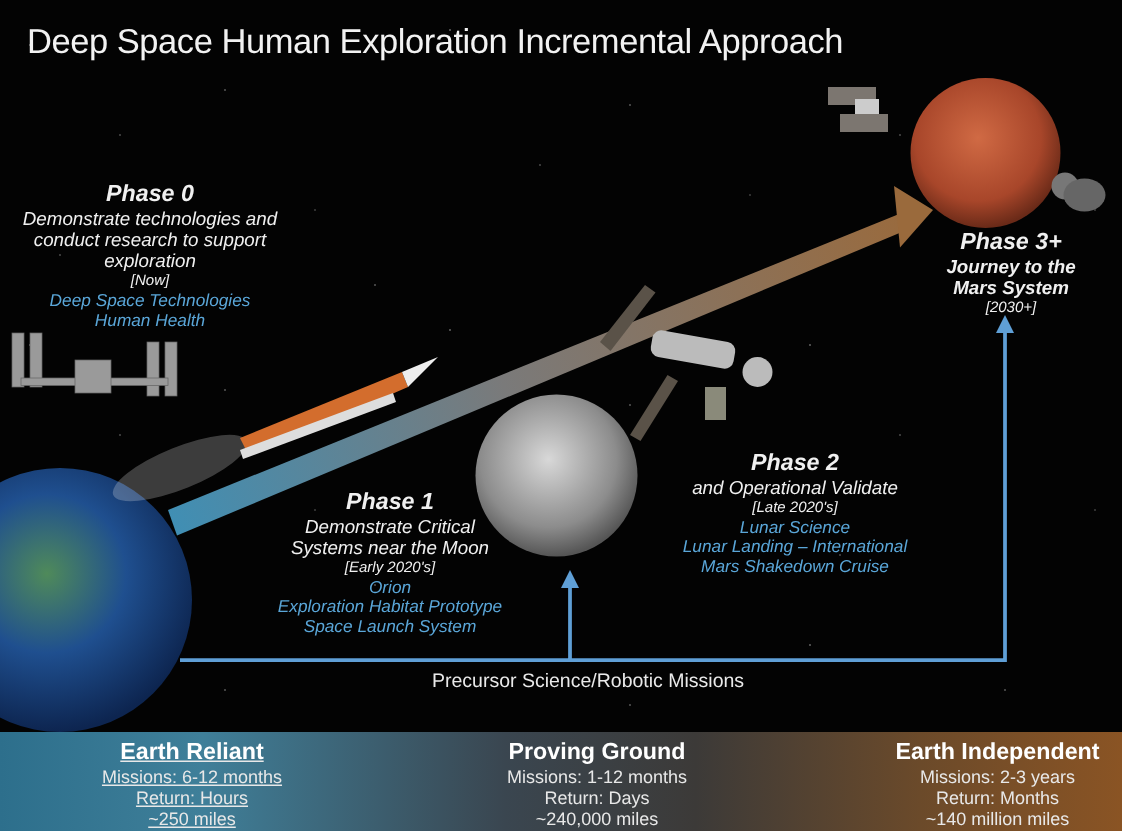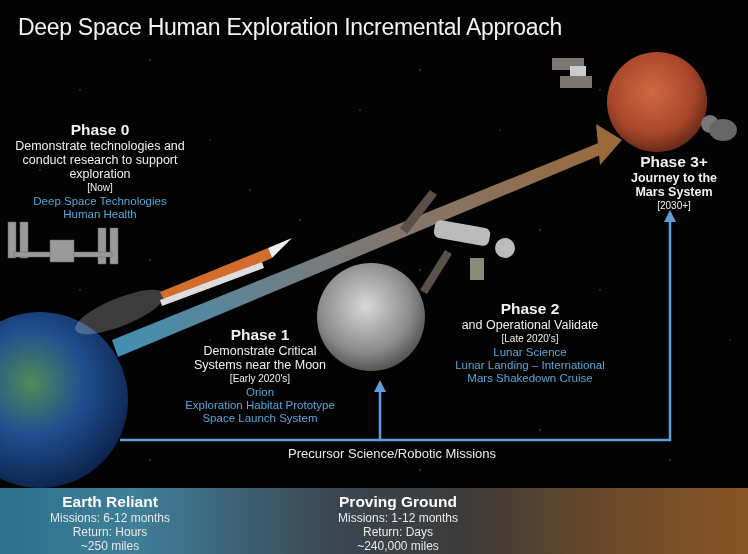--- a/index.html
+++ b/index.html
@@ -12,21 +12,21 @@
       radial-gradient(1px 1px at 150px 60px,#fff7,transparent),
       radial-gradient(1px 1px at 210px 140px,#fff5,transparent),
       radial-gradient(1px 1px at 300px 20px,#fff8,transparent),
       radial-gradient(1px 1px at 360px 110px,#fff6,transparent),
       radial-gradient(1px 1px at 420px 70px,#fff7,transparent),
       radial-gradient(1px 1px at 500px 130px,#fff5,transparent),
       radial-gradient(1px 1px at 40px 170px,#fff6,transparent),
       radial-gradient(1px 1px at 250px 190px,#fff7,transparent);
     background-size:520px 200px;}
   .title{position:absolute;left:18px;top:14px;color:#f2f2f2;font-size:23px;letter-spacing:-0.3px;}
-  .phase{position:absolute;text-align:center;color:#f0f0f0;font-size:12.5px;line-height:14px;}
+  .phase{position:absolute;text-align:center;color:#f0f0f0;font-size:12.5px;line-height:14px;font-style:italic;}
   .phase .ph-title{font-weight:bold;font-size:15.5px;line-height:18px;}
   .phase .ph-time{font-size:10px;}
   .phase .ph-item{color:#5aa6d8;font-size:11.5px;line-height:13px;}
   .arrow-svg{position:absolute;left:0;top:0;}
   .bottom-band{position:absolute;left:0;top:488px;width:748px;height:66px;
     background:linear-gradient(90deg,#2d6f8c 0%,#3f7f99 18%,#3a4650 45%,#3c3a38 62%,#6b4a2a 82%,#8a5424 100%);}
   .band-col{position:absolute;top:4px;text-align:center;color:#e8e8e8;font-size:12px;line-height:14px;}
   .band-col .bc-title{font-weight:bold;font-size:15.5px;line-height:19px;color:#fff;}
   .precursor{position:absolute;left:288px;top:446px;color:#eaeaea;font-size:13px;}
 </style>
@@ -141,26 +141,32 @@
   <div class="phase" style="left:604px;top:153px;width:140px;font-weight:bold;">
     <div class="ph-title">Phase 3+</div>
     <div>Journey to the</div>
     <div>Mars System</div>
     <div class="ph-time" style="font-weight:normal;">[2030+]</div>
   </div>
 
   <div class="precursor">Precursor Science/Robotic Missions</div>
 
   <div class="bottom-band">
-    <div class="band-col" style="left:30px;width:160px;">
+    <div class="band-col" style="left:48px;width:160px;text-decoration:underline;">
       <div class="bc-title">Earth Reliant</div>
       <div>Missions:  6-12 months</div>
       <div>Return:  Hours</div>
       <div>~250 miles</div>
     </div>
     <div class="band-col" style="left:318px;width:160px;">
       <div class="bc-title">Proving Ground</div>
       <div>Missions:  1-12 months</div>
       <div>Return:  Days</div>
       <div>~240,000 miles</div>
     </div>
+    <div class="band-col" style="left:582px;width:166px;">
+      <div class="bc-title">Earth Independent</div>
+      <div>Missions:  2-3 years</div>
+      <div>Return:  Months</div>
+      <div>~140 million miles</div>
+    </div>
   </div>
 </div>
 
 </body></html>

